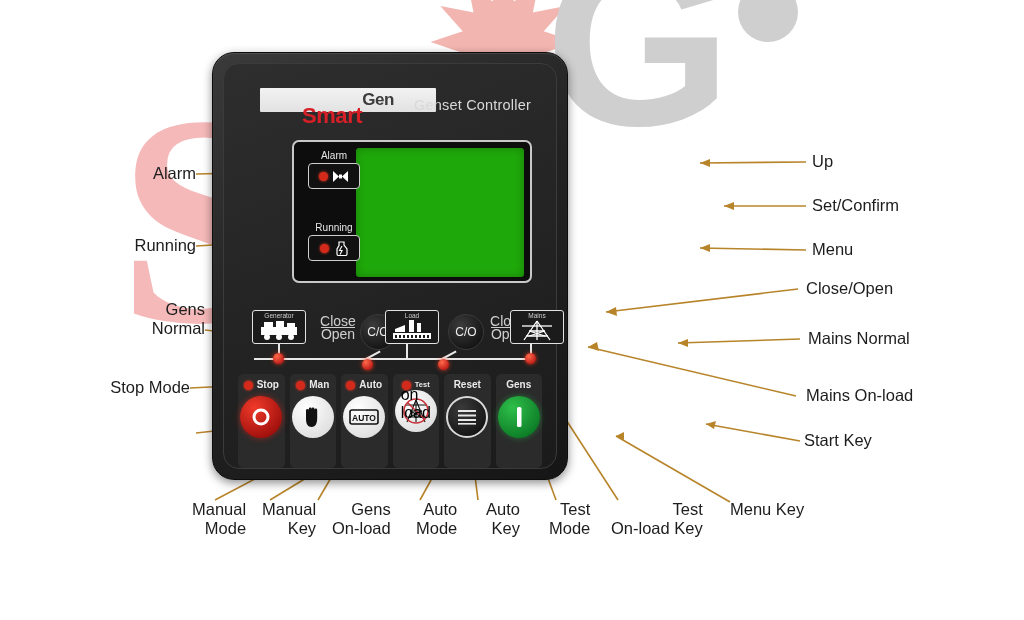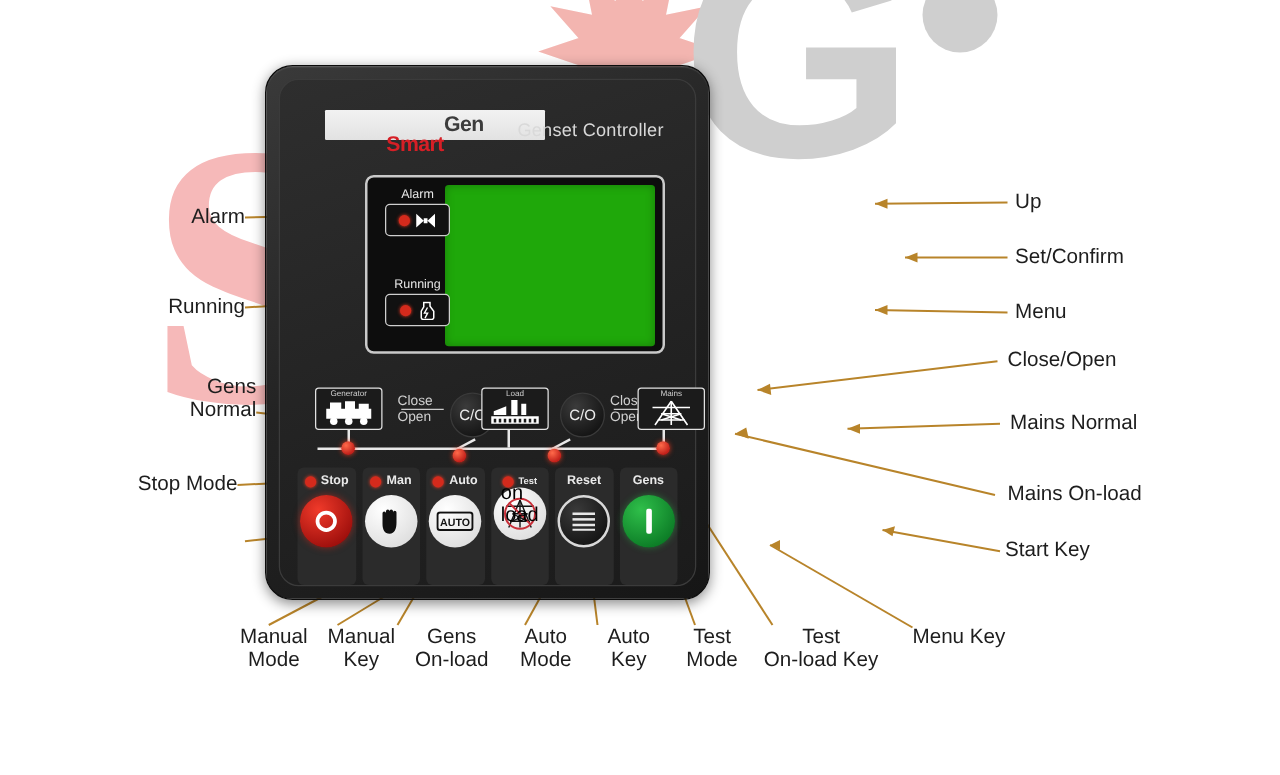--- a/index.html
+++ b/index.html
@@ -45,21 +45,21 @@
     border: 1px solid #3b3b3b;
   }
 
   
   #logo {
     position: absolute; left: 36px; top: 24px; width: 176px; height: 24px;
     background: linear-gradient(#f2f2f2,#e2e2e2);
     display: flex; align-items: center; justify-content: center;
     border-radius: 1px;
   }
-  #logo .l1 { color: #d61f26; font-weight: bold; font-size: 17px; letter-spacing: -.4px; margin-top: 32px; }
+  #logo .l1 { color: #d61f26; font-weight: bold; font-size: 22px; letter-spacing: -.4px; margin-top: 32px; }
   #logo .l2 { color: #3c3c3c; font-weight: bold; font-size: 17px; letter-spacing: -.4px; }
   #gc-title {
     position: absolute; right: 25px; top: 33px;
     color: #d9d9d9; font-size: 14.5px; letter-spacing: .2px;
   }
 
   
   #lcd-box {
     position: absolute; left: 68px; top: 76px; width: 240px; height: 143px;
     background: #0d0d0d; border: 2px solid #c9c9c9; border-radius: 7px;
@@ -104,21 +104,21 @@
   }
   .sym .cap { color: #cfcfcf; font-size: 6.5px; line-height: 7px; }
   .co-btn {
     position: absolute; width: 36px; height: 36px; border-radius: 50%;
     background: radial-gradient(circle at 35% 30%, #3b3b3b, #141414 78%);
     border: 1px solid #3a3a3a;
     display: flex; align-items: center; justify-content: center;
     color: #ededed; font-size: 12px;
   }
   .co-text {
-    position: absolute; width: 40px; text-align: left; color: #d0d0d0; font-size: 11px;
+    position: absolute; width: 40px; text-align: center; color: #d0d0d0; font-size: 14px;
     line-height: 10px;
   }
   .co-text .bar { height: 1px; background: #ccc; margin: 1px 3px; }
   #busbar { position: absolute; left: 14px; top: 62px; right: 14px; height: 2px; background: #e8e8e8; }
   .stem { position: absolute; width: 2px; background: #e8e8e8; }
   .led-bus {
     position: absolute; width: 11px; height: 11px; border-radius: 50%;
     background: radial-gradient(circle at 35% 30%, #ff6a4a, #c2201a 70%);
     box-shadow: 0 0 4px rgba(255,60,30,.8);
   }
@@ -148,21 +148,21 @@
   .b-dark { background: radial-gradient(circle at 35% 28%, #3a3a3a, #151515 78%);
             border: 2px solid #d9d9d9; }
 
   
   .anno {
     position: absolute; color: #1d1d1d; font-size: 16.5px; line-height: 19px;
     white-space: pre-line;
   }
   .anno.r { text-align: left; }
   .anno.l { text-align: right; }
-  .anno.c { text-align: center; }
+  .anno.c { text-align: right; }
   svg#leads { position: absolute; inset: 0; pointer-events: none; }
 </style>
 </head>
 <body>
 
 <div id="stage">
 
   <div class="wm wm-s">S</div>
   <div class="wm wm-star">✹</div>
   <div class="wm wm-g">G</div>

